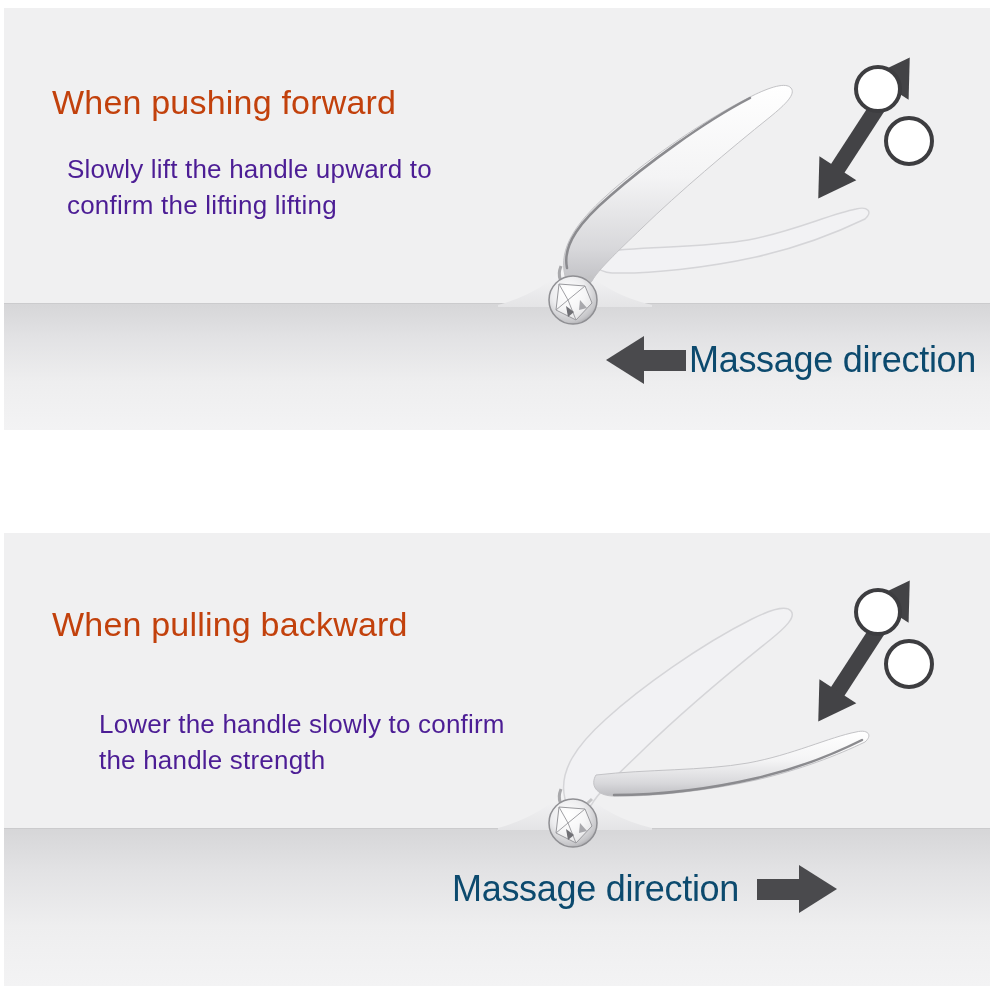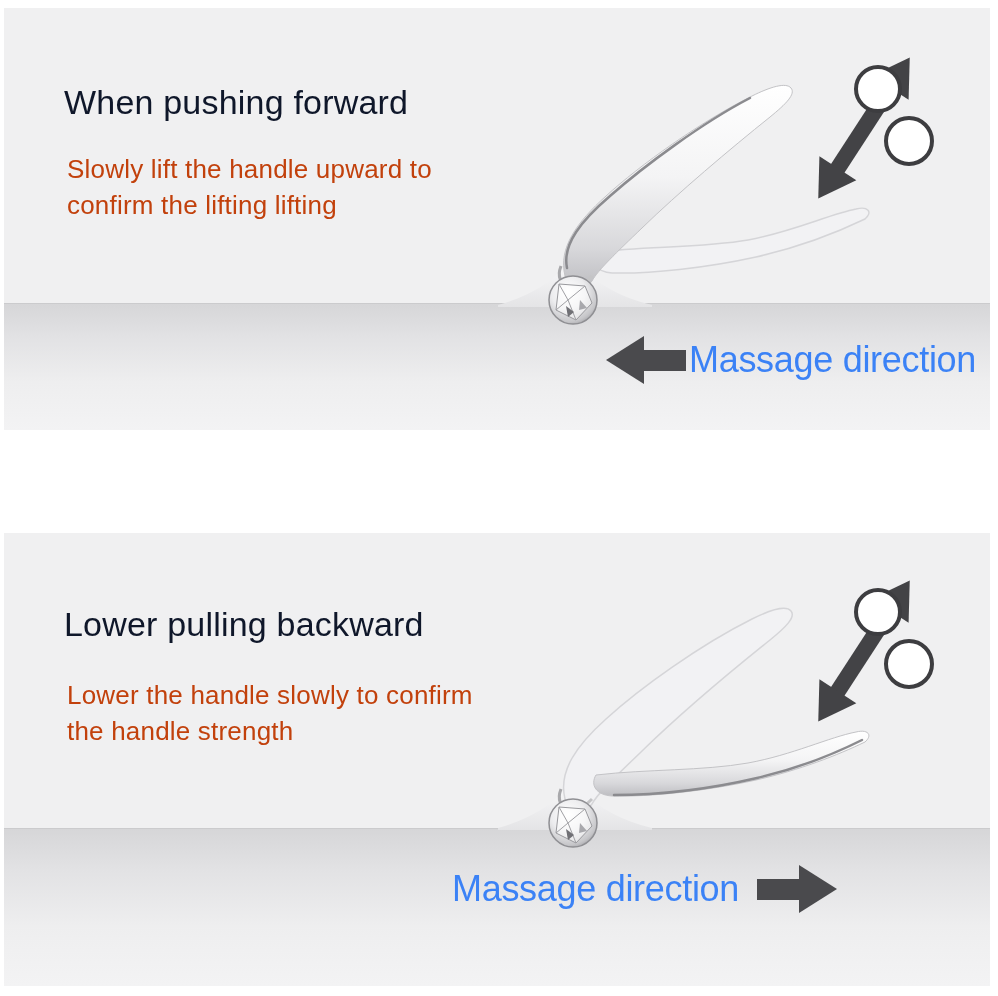--- a/index.html
+++ b/index.html
@@ -14,37 +14,37 @@
     position:absolute;left:4px;width:986px;
     background:linear-gradient(to bottom,#d6d6d8 0,#e2e2e4 26%,#eeeeef 62%,#f3f3f4 100%);
     border-top:1px solid #cbcbcd;
   }
   .band.b1{top:303px;height:126px;}
   .band.b2{top:828px;height:157px;}
 
   .art{position:absolute;left:0;top:0;z-index:2;}
 
   .heading{
-    position:absolute;left:64px;margin:0;z-index:3;
-    font-size:34px;font-weight:400;color:#0f172a;letter-spacing:0.2px;
+    position:absolute;left:52px;margin:0;z-index:3;
+    font-size:34px;font-weight:400;color:#c2410c;letter-spacing:0.2px;
   }
   .heading.h1a{top:83px;}
   .heading.h2a{top:605px;}
   .bodytext{
     position:absolute;left:67px;margin:0;z-index:3;
-    font-size:26px;line-height:36px;color:#c2410c;letter-spacing:0.2px;
+    font-size:26px;line-height:36px;color:#4c1d95;letter-spacing:0.2px;
   }
   .bodytext.t1{top:151px;}
-  .bodytext.t2{top:677px;}
+  .bodytext.t2{top:706px;margin-left:32px;}
   .bodytext .line{display:block;}
 
   .dir-row{position:absolute;z-index:3;display:flex;align-items:center;height:52px;}
   .dir-row.r1{top:334px;left:606px;gap:3px;}
   .dir-row.r2{top:863px;left:452px;gap:18px;}
-  .dir-label{font-size:36px;color:#3b82f6;letter-spacing:-0.3px;white-space:nowrap;}
+  .dir-label{font-size:36px;color:#0c4a6e;letter-spacing:-0.3px;white-space:nowrap;}
 
   .arr{display:flex;align-items:center;}
   .arr .head-left{width:0;height:0;border-top:24px solid transparent;border-bottom:24px solid transparent;border-right:38px solid #4a4a4d;}
   .arr .head-right{width:0;height:0;border-top:24px solid transparent;border-bottom:24px solid transparent;border-left:38px solid #4a4a4d;}
   .arr .shaft{width:42px;height:21px;background:#4a4a4d;}
 
   
   .ghost-fill{fill:#f2f2f4;stroke:#d5d5d8;stroke-width:1.5;}
   .solid-fill{fill:url(#silverGrad);stroke:#c3c3c6;stroke-width:1;}
   .solid-edge{fill:none;stroke:#8b8b8f;stroke-width:2.5;stroke-linecap:round;}
@@ -149,21 +149,21 @@
   </p>
 
   <div class="dir-row r1">
     <span class="arr">
       <span class="head-left"></span>
         <span class="shaft"></span>
     </span>
     <span class="dir-label">Massage direction</span>
   </div>
 
-  <h1 class="heading h2a">Lower pulling backward</h1>
+  <h1 class="heading h2a">When pulling backward</h1>
   <p class="bodytext t2">
     <span class="line">Lower the handle slowly to confirm</span>
     <span class="line">the handle strength</span>
   </p>
 
   <div class="dir-row r2">
     <span class="dir-label">Massage direction</span>
     <span class="arr">
       <span class="shaft"></span>
         <span class="head-right"></span>

